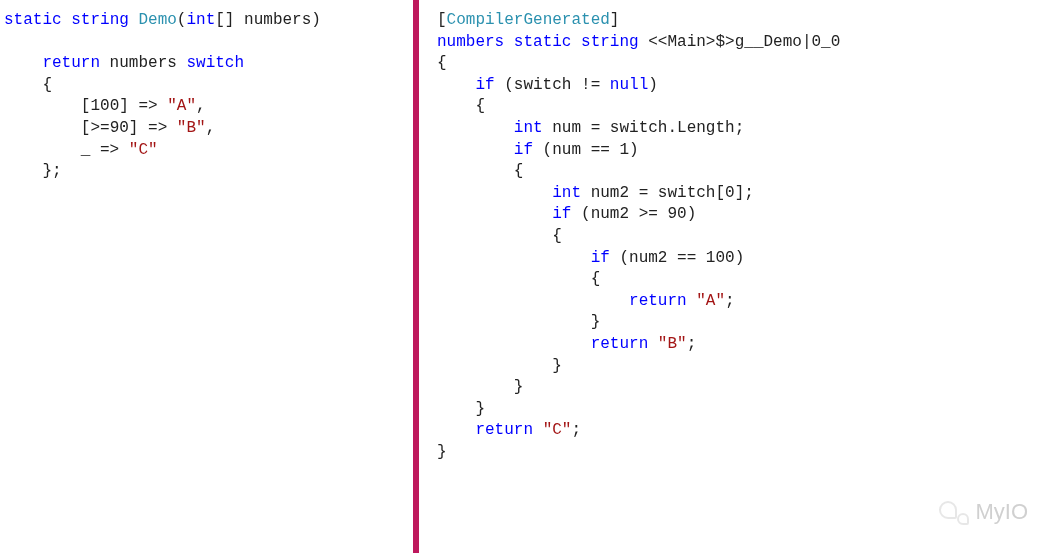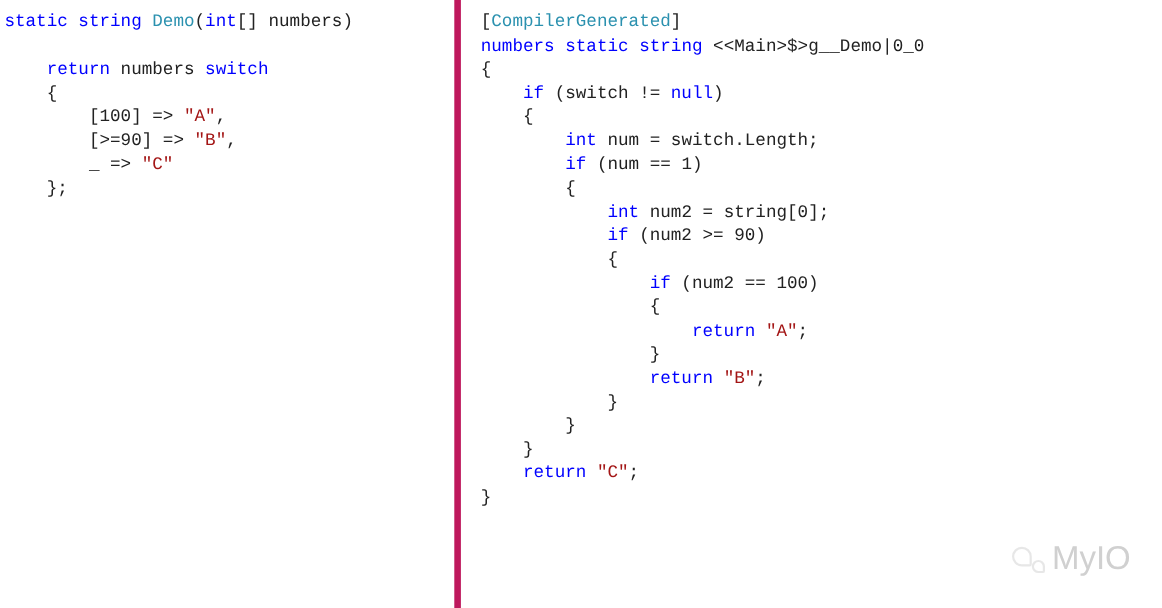--- a/index.html
+++ b/index.html
@@ -35,21 +35,21 @@
   }
   .kw { color: #0000ff; }       
   .type { color: #2b91af; }
   .str { color: #a31515; }
   .watermark {
     position: absolute;
     right: 28px;
     bottom: 28px;
     color: #d0d0d0;
     font-family: Arial, sans-serif;
-    font-size: 30px;
+    font-size: 22px;
     display: flex;
     align-items: center;
     gap: 6px;
     pointer-events: none;
   }
   .wm-icon {
     width: 30px;
     height: 26px;
     position: relative;
     opacity: 0.5;
@@ -84,21 +84,21 @@
 <span>    };</span></div>
 
 <div class="pane right-pane"><span>[</span><span class="type">CompilerGenerated</span><span>]</span>
 <span class="kw">numbers</span> <span class="kw">static</span> <span class="kw">string</span><span> &lt;&lt;Main&gt;$&gt;g__Demo|0_0</span>
 <span>{</span>
 <span>    </span><span class="kw">if</span><span> (switch != </span><span class="kw">null</span><span>)</span>
 <span>    {</span>
 <span>        </span><span class="kw">int</span><span> num = switch.Length;</span>
 <span>        </span><span class="kw">if</span><span> (num == </span><span>1</span><span>)</span>
 <span>        {</span>
-<span>            </span><span class="kw">int</span><span> num2 = string[</span><span>0</span><span>];</span>
+<span>            </span><span class="kw">int</span><span> num2 = switch[</span><span>0</span><span>];</span>
 <span>            </span><span class="kw">if</span><span> (num2 &gt;= </span><span>90</span><span>)</span>
 <span>            {</span>
 <span>                </span><span class="kw">if</span><span> (num2 == </span><span>100</span><span>)</span>
 <span>                {</span>
 <span>                    </span><span class="kw">return</span><span> </span><span class="str">"A"</span><span>;</span>
 <span>                }</span>
 <span>                </span><span class="kw">return</span><span> </span><span class="str">"B"</span><span>;</span>
 <span>            }</span>
 <span>        }</span>
 <span>    }</span>

